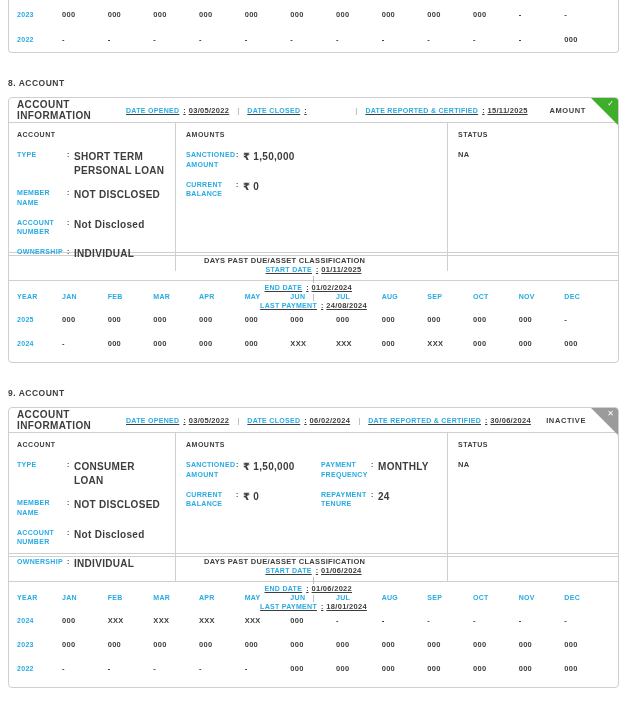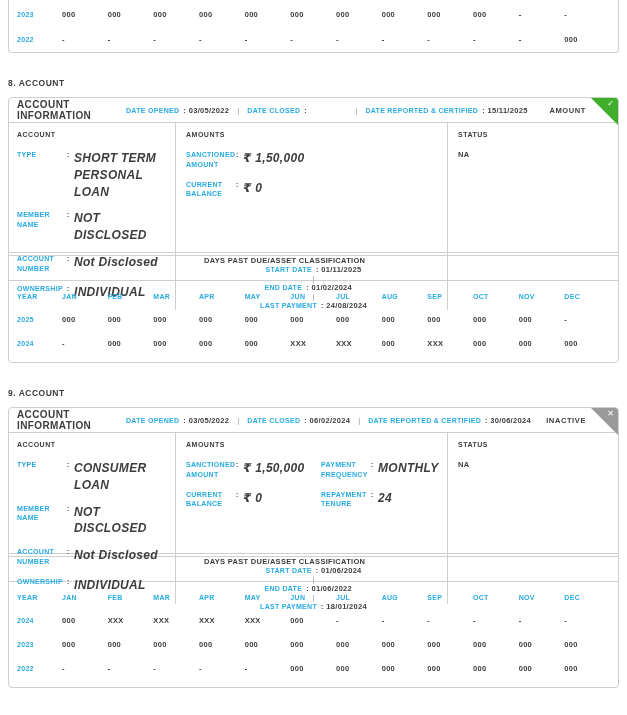--- a/index.html
+++ b/index.html
@@ -45,21 +45,21 @@
     position:relative; margin:0 8px;
     border:1px solid var(--border,#cfcfcf); border-radius:4px;
     overflow:hidden; background:#fff;
   }
   .card-header {
     display:flex; align-items:center;
     height:25px; padding:0 8px;
     border-bottom:1px solid var(--border,#cfcfcf);
   }
   .ai-title { width:109px; font-size:10px; font-weight:bold; letter-spacing:.4px; flex-shrink:0; }
-  .hd-item { display:flex; align-items:center; white-space:nowrap; }
+  .hd-item { display:flex; align-items:center; white-space:nowrap;text-decoration:underline; }
   .hd-item .k { color:var(--accent,#29abe2); font-size:7px; font-weight:bold; letter-spacing:.3px; }
   .hd-item .colon { font-size:7px; font-weight:bold; margin:0 3px 0 4px; }
   .hd-item .colon::before { content:":"; }
   .hd-item .v { font-size:7.5px; font-weight:bold; letter-spacing:.3px; }
   .w-closed { min-width:100px; }
   .pipe { color:#9e9e9e; font-size:8px; margin:0 8px; }
   .pipe::before { content:"|"; }
   .status-flag {
     margin-left:auto; padding-right:24px;
     font-size:7.5px; font-weight:bold; letter-spacing:.6px;
@@ -85,21 +85,21 @@
   .icol { padding:8px 8px 0 8px; }
   .icol + .icol { border-left:1px solid var(--border,#cfcfcf); padding-left:10px; }
   .col-head { font-size:7px; font-weight:bold; letter-spacing:.5px; margin-bottom:12px; }
   .kv { display:flex; margin-bottom:10px; line-height:1.4; }
   .kv .k {
     width:50px; flex-shrink:0;
     color:var(--accent,#29abe2); font-size:7px; font-weight:bold; letter-spacing:.3px;
   }
   .kv .colon { width:7px; font-size:7px; font-weight:bold; flex-shrink:0; }
   .kv .colon::before { content:":"; }
-  .kv .v { font-size:12px; font-weight:bold; letter-spacing:.3px;font-style:italic; }
+  .kv .v { font-size:10px; font-weight:bold; letter-spacing:.3px; }
   .sub-cols { display:flex; }
   .sub-col1 { width:135px; flex-shrink:0; }
   .sub-col2 { flex:1; }
   .status-val { font-size:7.5px; font-weight:bold; letter-spacing:.3px; }
 
   
   .dpd-row {
     display:flex; align-items:center;
     height:26px; padding:0 8px; margin-top:2px;
     border-top:1px solid var(--border,#cfcfcf);

